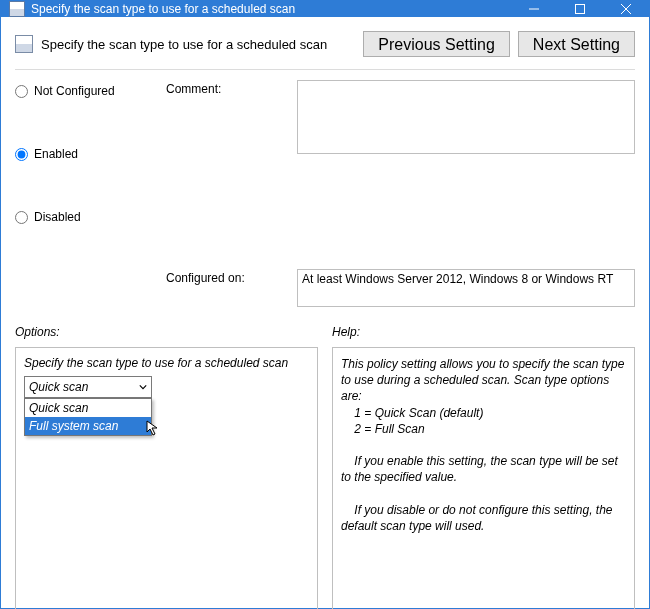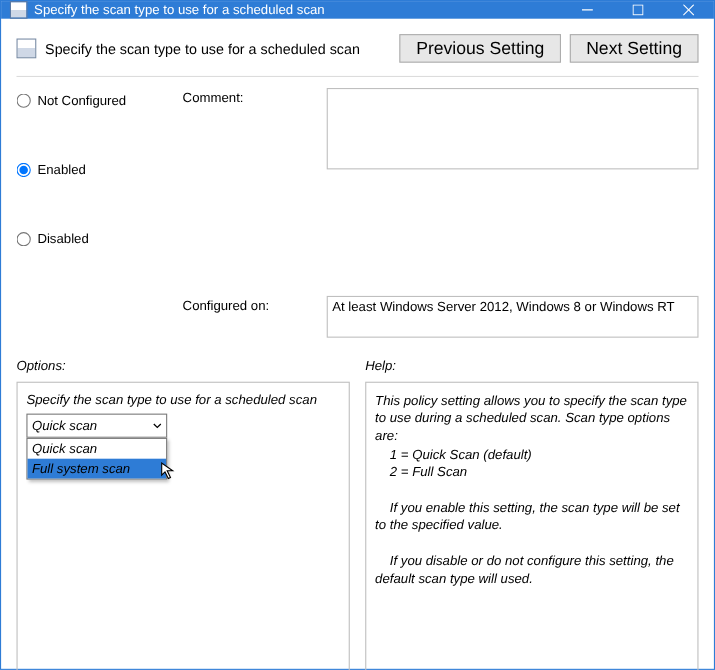--- a/index.html
+++ b/index.html
@@ -26,21 +26,21 @@
 .ta-support { height: 38px; background: #fff; color: #000; }
 .lower { flex: 1; display: grid; grid-template-columns: 1fr 1fr; gap: 14px; margin: 18px 4px 0; min-height: 0; font-style: italic; }
 .lower-label { margin-bottom: 8px; }
 .panel { border: 1px solid #bfbfbf; padding: 8px; height: 280px; overflow: hidden; }
 .opts-title { margin-bottom: 6px; }
 .dropdown { position: relative; width: 128px; }
 .dd-head { border: 1px solid #7a7a7a; background: #fff; height: 22px; display: flex; align-items: center; justify-content: space-between; padding: 0 4px; }
 .dd-chevron svg { width: 8px; height: 8px; stroke: #000; stroke-width: 1.4; fill: none; }
 .dd-list { position: absolute; top: 22px; left: 0; width: 128px; border: 1px solid #767676; background: #fff; box-shadow: 2px 2px 3px rgba(0,0,0,.25); }
 .dd-item { padding: 2px 4px; }
-.dd-item.selected { background: #2e7cd6; color: #000000; }
+.dd-item.selected { background: #2e7cd6; color: #ffffff; }
 .dd-cursor { position: absolute; left: 122px; top: 44px; pointer-events: none; }
 .dd-cursor svg { width: 16px; height: 16px; }
 .help-text { white-space: pre-wrap; line-height: 1.35; }
 .buttons { display: flex; justify-content: flex-end; gap: 8px; padding: 12px 4px 0; }
 .btn { padding: 2px 4px; border: 1px solid #adadad; background: #c4b5fd; width: 62px; height: 24px; font-size: 12px; }
 </style>
 </head>
 <body>
 
 <div class="window">

